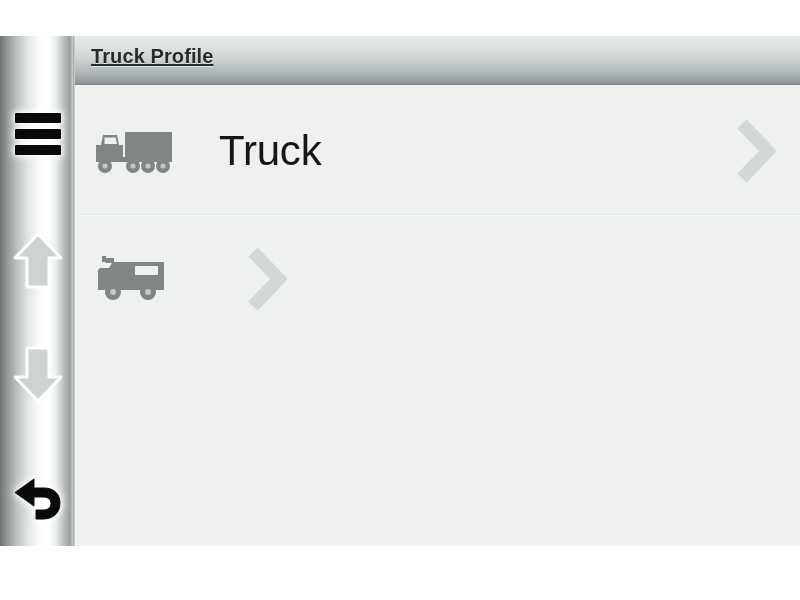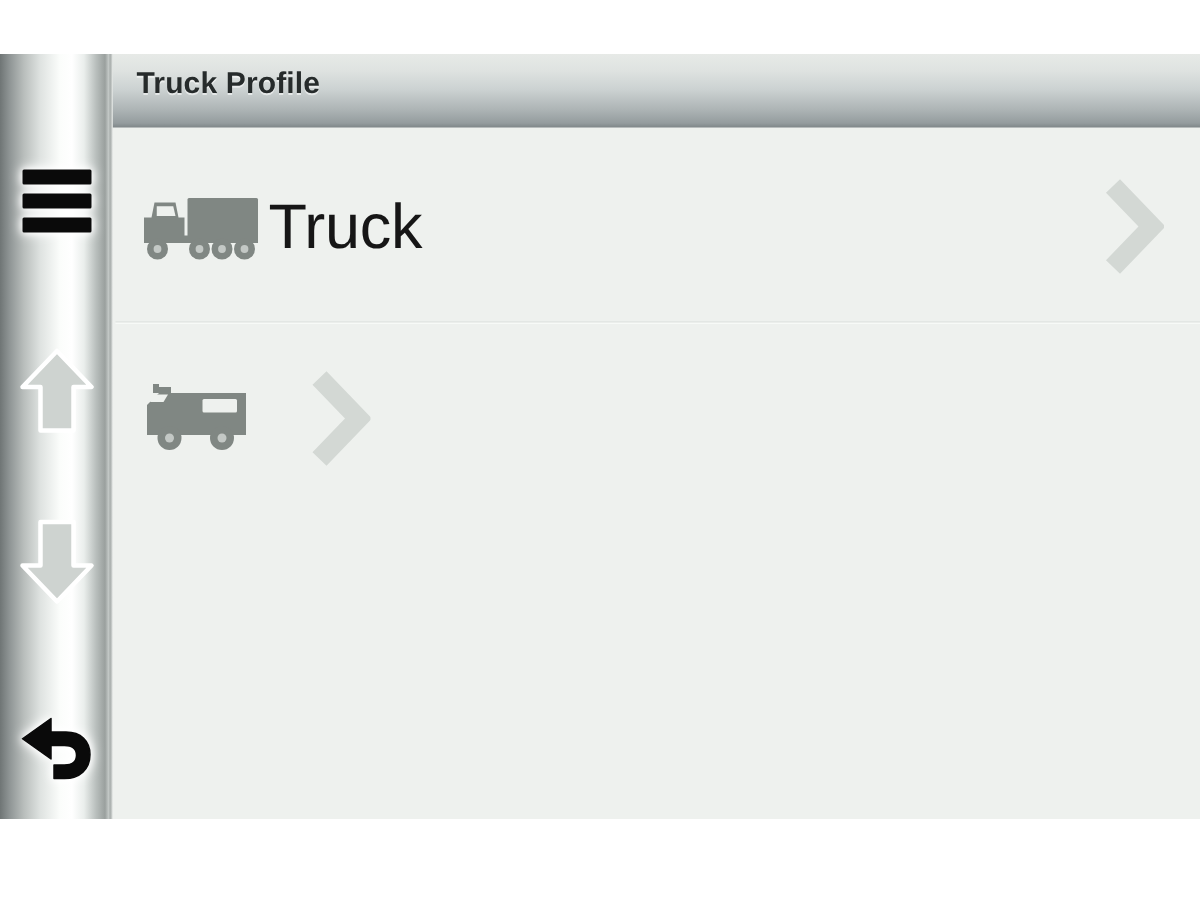--- a/index.html
+++ b/index.html
@@ -107,39 +107,41 @@
   }
   #title-text {
     position: absolute;
     left: 16px;
     top: 9px;
     font-size: 20px;
     font-weight: bold;
     color: #262b2b;
     letter-spacing: 0.1px;
     text-shadow: 0 1px 0 rgba(255,255,255,0.55);
+    text-decoration: underline;
   }
 
   
   #profile-list {
     position: absolute;
     left: 77px;
     top: 51px;
     width: 723px;
     height: 459px;
     background: #eef1ee;
   }
   .list-row {
     position: relative;
     height: 128px;
     width: 100%;
     display: flex;
     align-items: center;
     box-sizing: border-box;
     background: #eef1ee;
+    gap: 40px;
   }
   .list-row + .list-row::before {
     content: "";
     position: absolute;
     left: 0;
     top: -1px;
     width: 100%;
     height: 1px;
     background: #e3e7e4;
     box-shadow: 0 1px 0 #f7faf7;

